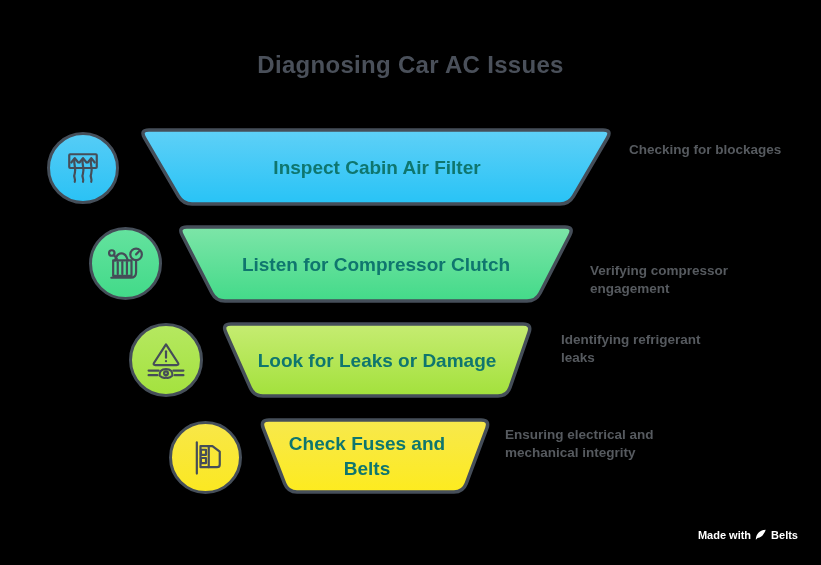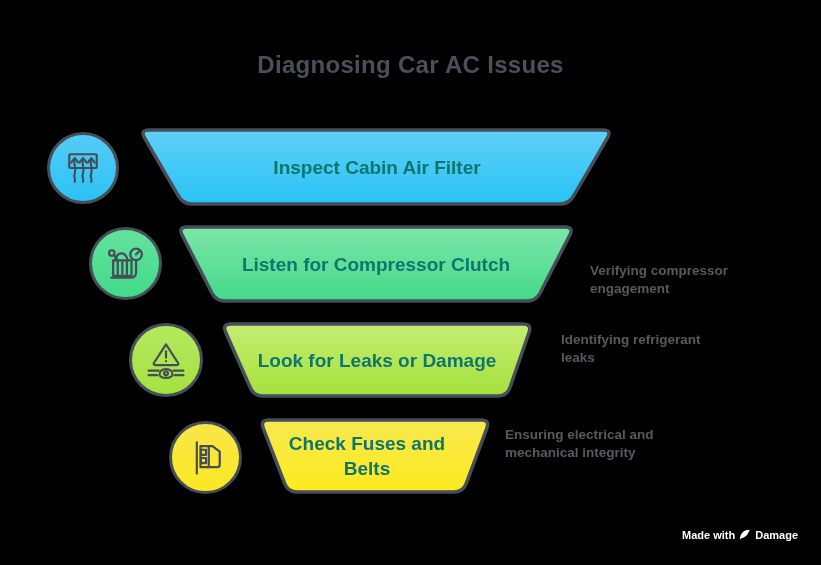--- a/index.html
+++ b/index.html
@@ -60,20 +60,21 @@
         <linearGradient id="g0" x1="0" y1="0" x2="0" y2="1">
       <stop class="stop-top" offset="0" stop-color="#5fd0f7"></stop>
           <stop class="stop-bottom" offset="1" stop-color="#28c3f6"></stop>
     </linearGradient>
       </defs>
     <path fill="url(#g0)" d="M8.5 11.8 Q4 4 13.0 4.0 L467.0 4.0 Q476 4 471.5 11.8 L437.5 70.2 Q433 78 424.0 78.0 L56.0 78.0 Q47 78 42.5 70.2 Z" stroke="#454e59"></path>
   </svg>
   <div class="trap-label" style="left:136px;top:126px;width:482px;height:82px;">
     <span>Inspect Cabin Air Filter</span>
   </div>
+  <div class="annotation a1" style="left:629px;top:141px;">Checking for blockages</div>
 
   <div class="icon-circle" style="left: 89px; top: 227px; width: 73px; height: 73px; background: linear-gradient(rgb(100, 226, 158), rgb(66, 218, 137)); border-color: rgb(69, 78, 89);">
     <svg width="44" height="44" viewBox="0 0 48 48">
       <circle cx="35" cy="13.5" r="6.3"></circle>
       <path d="M35 13.5 L38.6 9.9"></path>
       <path d="M8 39 H29 Q35 39 35 33 V20.5"></path>
       <rect x="10" y="20" width="20" height="17"></rect>
       <path d="M15 22 V35"></path>
         <path d="M20 22 V35"></path>
         <path d="M25 22 V35"></path>
@@ -144,16 +145,16 @@
   <div class="trap-label lbl-4" style="left:248px;top:416px;width:238px;height:80px;">
     <span>Check Fuses and Belts</span>
   </div>
   <div class="annotation" style="left:505px;top:426px;width:175px;">Ensuring electrical and mechanical integrity</div>
 
   <div class="watermark">
     <span class="made">Made with</span>
     <svg width="12" height="13" viewBox="0 0 14 14">
       <path d="M1 12 C2 5 6 1.5 12.5 1.5 C11 6 8 10.5 3 11.2 L1 13 Z" fill="#ffffff"></path>
     </svg>
-    <span class="brand">Damage</span>
+    <span class="brand">Belts</span>
   </div>
 
 </div>
 
 </body></html>

